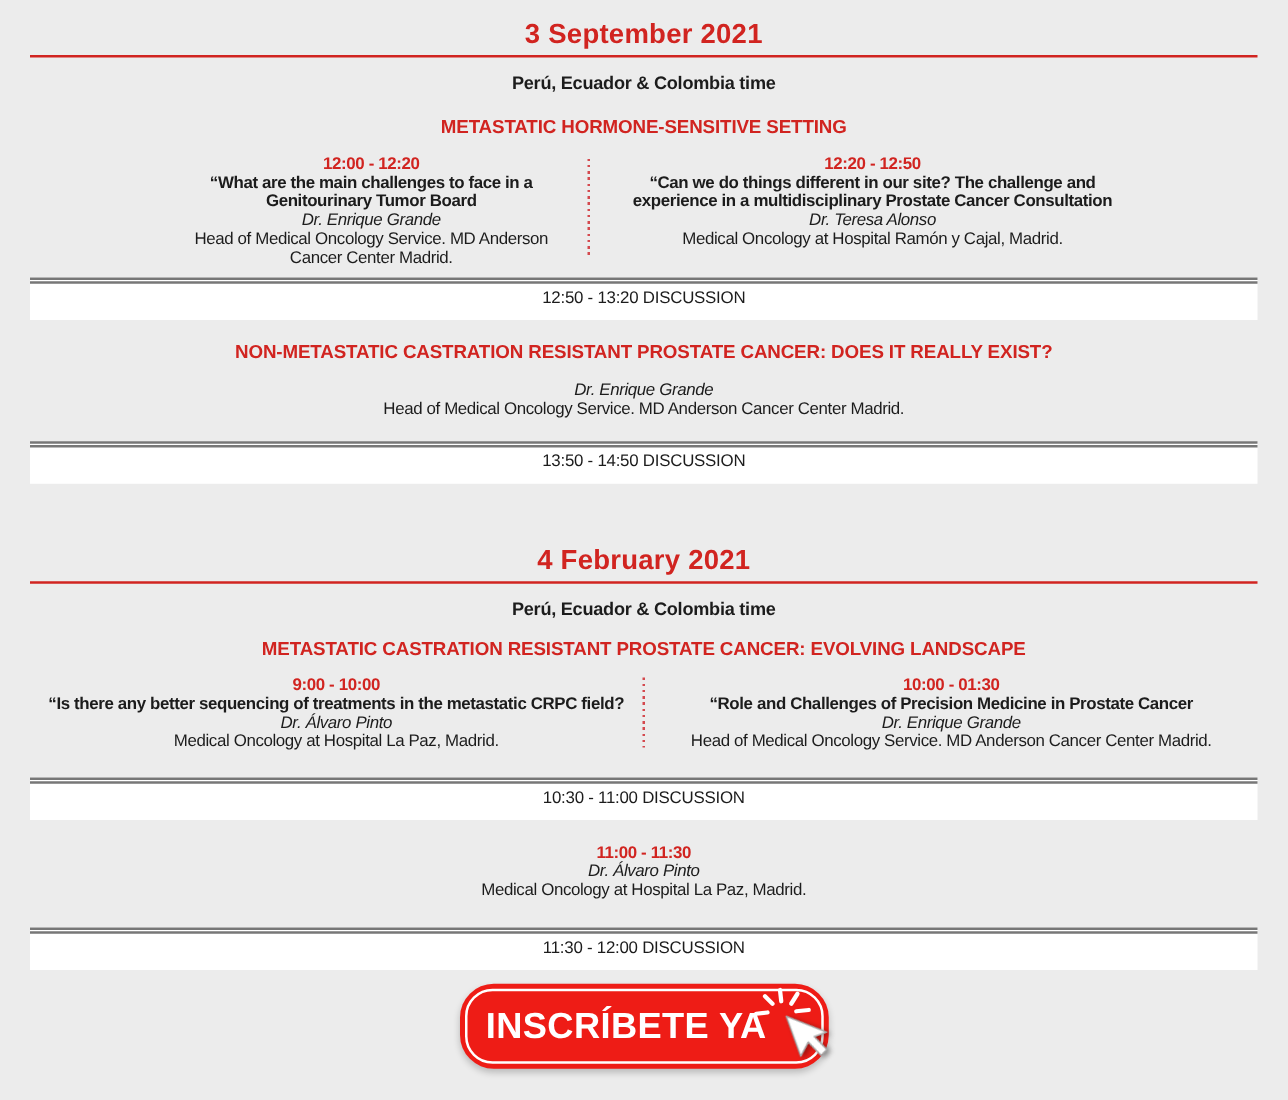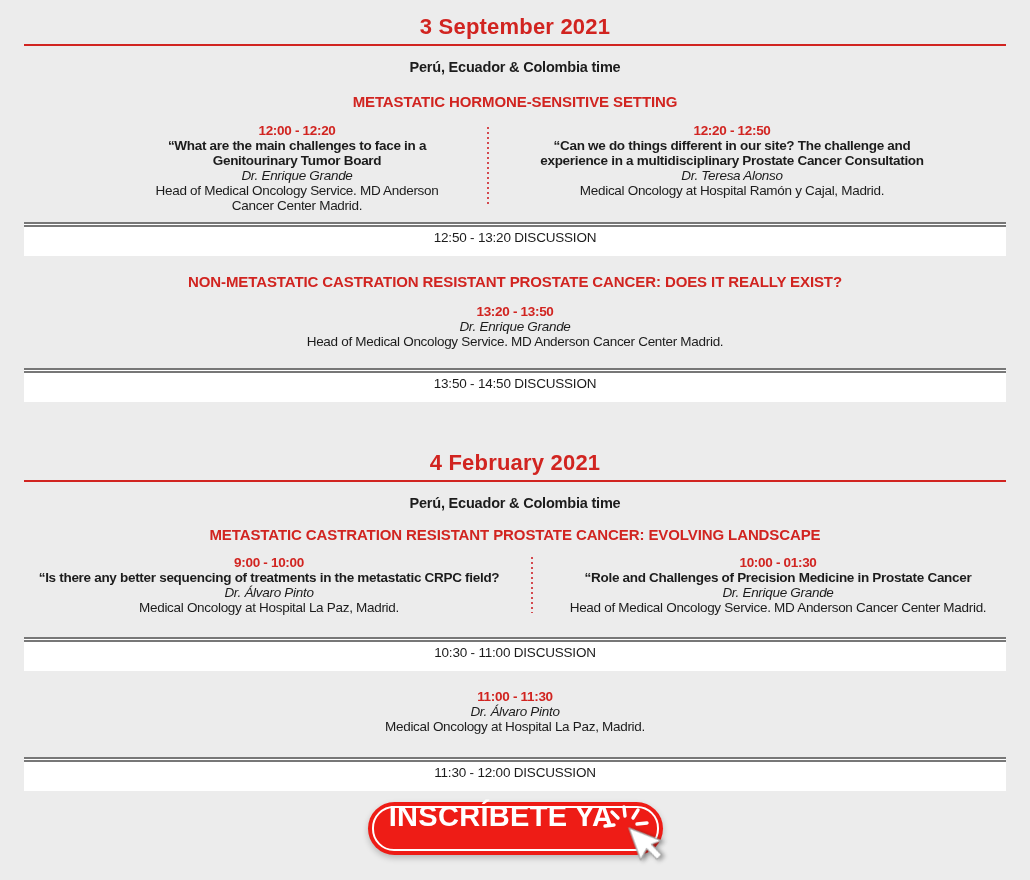--- a/index.html
+++ b/index.html
@@ -27,21 +27,21 @@
   .day-title{
     font-size:22px; font-weight:bold; line-height:26px;
     color:var(--red); text-align:center; letter-spacing:0.2px;
   }
   .rule{ margin:4px 24px 0; border-top:2px solid var(--red); }
   .tz{ margin-top:13px; text-align:center; font-weight:bold; font-size:14.5px; line-height:16px; letter-spacing:-0.2px; }
   .sec-heading{
     text-align:center; font-weight:bold; font-size:15px; line-height:17px;
     color:var(--red); letter-spacing:-0.1px;
   }
-  .cols{ display:flex; align-items:flex-start; padding:0 24px;gap:17px; }
+  .cols{ display:flex; align-items:flex-start; padding:0 24px; }
   .cell{ min-width:0; }
   .cell-d1-left{ flex:0 0 446px; }
   .cell-d1-right{ flex:1; }
   .cell-d2-left{ flex:0 0 490px; }
   .cell-d2-right{ flex:1; }
   .inner-d1-left{ max-width:310px; margin:0 18px 0 auto; }
   .inner-d1-right{ max-width:424px; margin:0 auto 0 14px; }
   .inner-full{ width:100%; }
   .time{ color:var(--red); font-weight:bold; }
   .time,.stitle,.speaker,.affil{
@@ -60,25 +60,25 @@
     margin-left:24px; margin-right:24px;
     background:#ffffff;
     border-top:5px double var(--bar-border);
     height:34px; line-height:21px;
     text-align:center; font-size:13.5px; letter-spacing:-0.2px;
   }
   .single{ padding:0 24px; }
   .cta-row{ display:flex; justify-content:center; }
   .cta{
     position:relative;
-    width:295px; height:53px;
+    width:295px; height:68px;
     background:var(--btn-red);
     border-radius:27px;
     box-shadow:0 3px 6px rgba(0,0,0,0.22);
-    display:flex; justify-content:center;
+    display:flex; align-items:center; justify-content:center;
     cursor:pointer;
   }
   .cta::before{
     content:""; position:absolute; inset:4px;
     border:2px solid #ffffff; border-radius:22px;
     pointer-events:none;
   }
   .cta-label{
     color:#ffffff; font-weight:bold; font-size:29px; line-height:1;
     letter-spacing:0.3px; padding-right:28px;
@@ -118,21 +118,20 @@
         <div class="affil nowrap">Medical Oncology at Hospital Ramón y Cajal, Madrid.</div>
       </div>
     </div>
   </div>
 
   <div class="disc-bar mt9">12:50 - 13:20 DISCUSSION</div>
 
   <div class="sec-heading mt17">NON-METASTATIC CASTRATION RESISTANT PROSTATE CANCER: DOES IT REALLY EXIST?</div>
 
   <div class="single mt14">
-    <div class="time">13:20 - 13:50</div>
     <div class="speaker nowrap">Dr. Enrique Grande</div>
     <div class="affil nowrap">Head of Medical Oncology Service. MD Anderson Cancer Center Madrid.</div>
   </div>
 
   <div class="disc-bar mt19">13:50 - 14:50 DISCUSSION</div>
 
   <div class="day-title mt48">4 February 2021</div>
   <div class="rule"></div>
   <div class="tz">Perú, Ecuador &amp; Colombia time</div>
 

